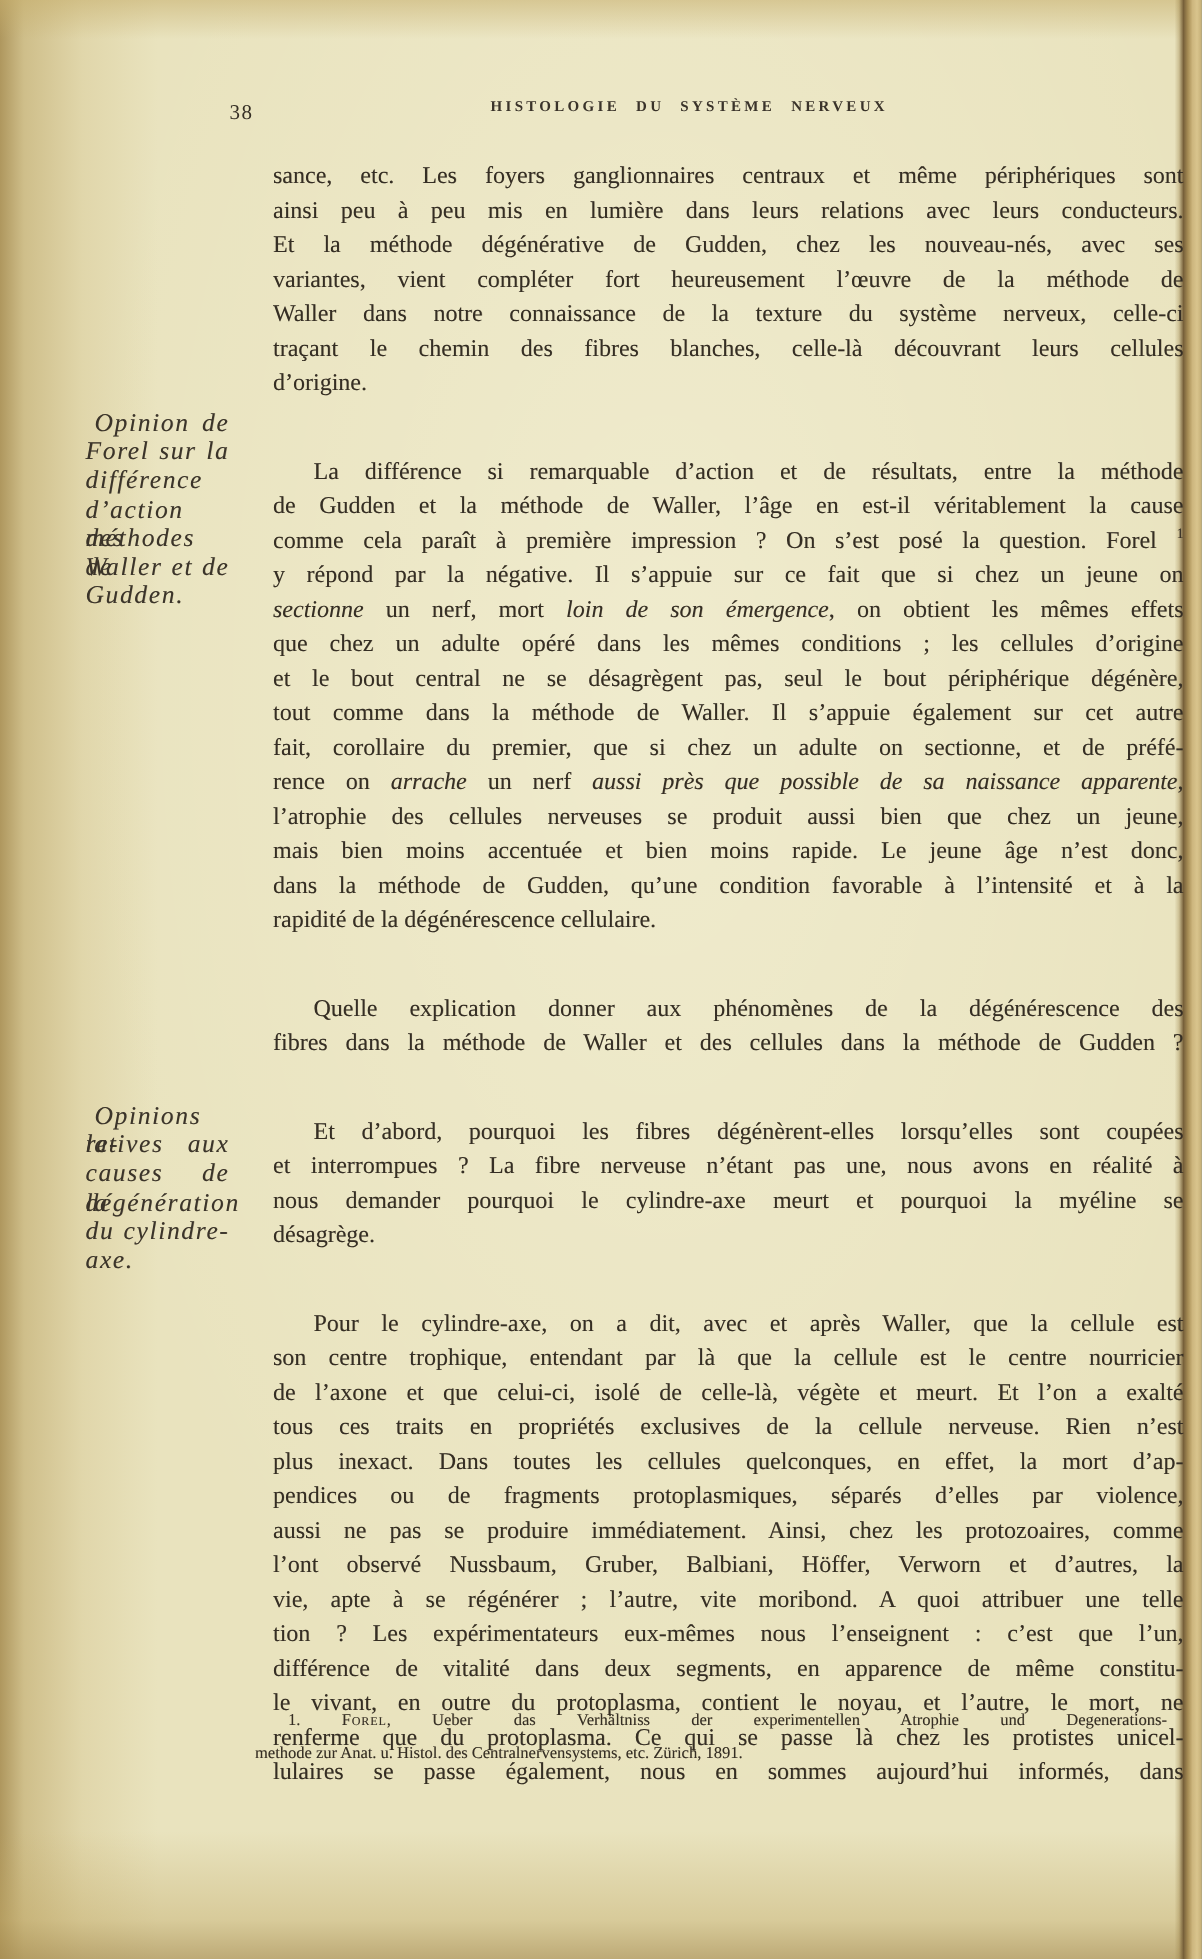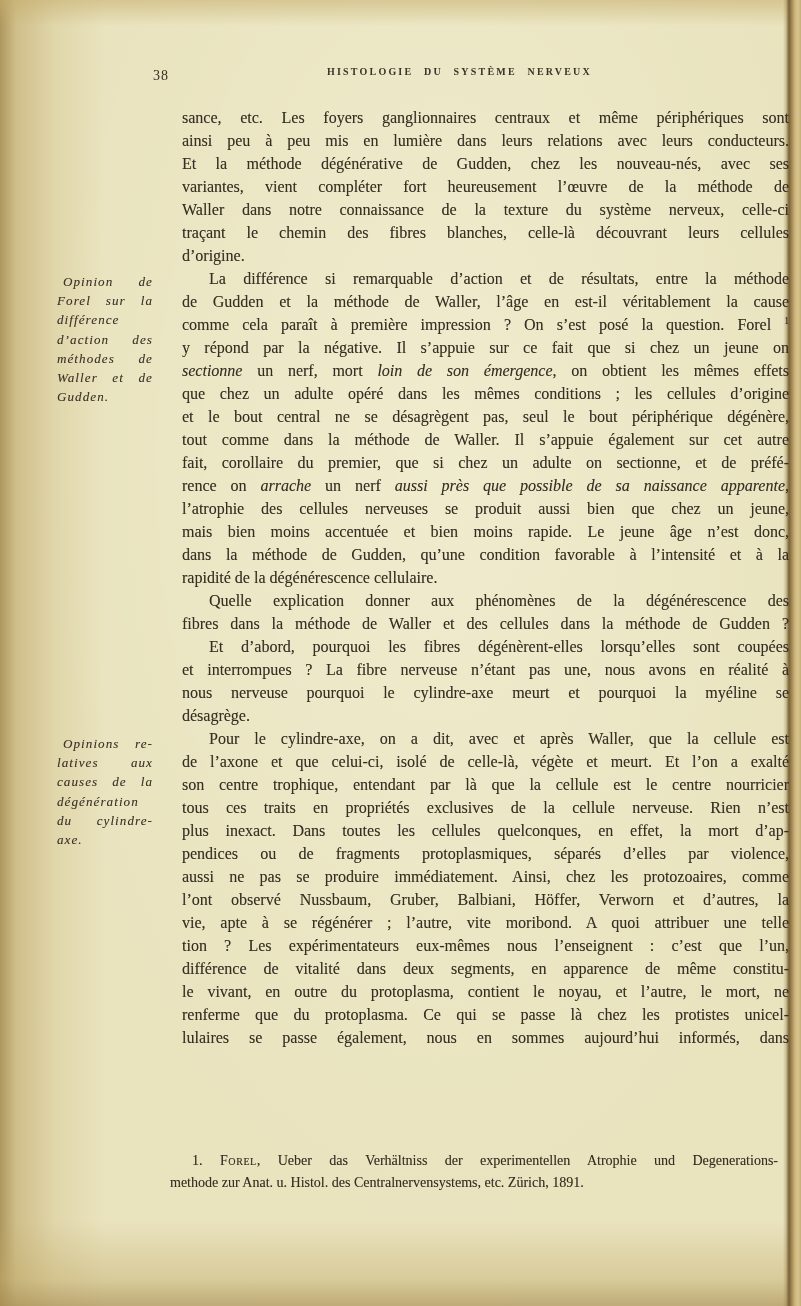--- a/index.html
+++ b/index.html
@@ -45,38 +45,38 @@
     position: absolute; left: 182px; top: 106px; width: 607px;
     font-size: 16px;
   }
   .para { margin: 0; }
   .line {
     height: 23px; line-height: 23px;
     text-align: justify; text-align-last: justify;
     text-shadow: 0.2px 0.2px 0.3px rgba(60,50,30,0.35);
   }
   .line.endleft { text-align-last: left; }
-  .line.ind { text-indent: 27px; }
+  .line.ind { text-indent: 27px; margin-top: 36px; }
   sup { font-size: 9.5px; line-height: 0; vertical-align: super; }
   .sc { font-variant: small-caps; letter-spacing: 0.6px; }
 
   .sidenote {
     position: absolute; left: 57px; width: 96px;
-    font-style: italic; font-size: 13px;
+    font-style: italic; font-size: 17px;
     letter-spacing: 1.1px;
     color: #3b342a;
   }
   .sidenote .line { height: 19.2px; line-height: 19.2px; }
   .sidenote .line.sn-first { text-indent: 6px; }
   #sidenote-0 { top: 272px; }
   #sidenote-1 { top: 734px; }
 
   .footnote {
-    position: absolute; left: 170px; top: 1150px; width: 608px;
-    font-size: 14px;
+    position: absolute; left: 170px; top: 1100px; width: 608px;
+    font-size: 11px;
   }
   .footnote .line { height: 22px; line-height: 22px; }
   .footnote .line.ind { text-indent: 22px; }
 </style>
 </head>
 <body>
 
 <div class="page">
   <div class="edge-right"></div>
 
@@ -129,27 +129,27 @@
         <div class="line"><span>dans la méthode de Gudden, qu’une condition favorable à l’intensité et à la</span></div>
         <div class="line endleft"><span>rapidité de la dégénérescence cellulaire.</span></div>
       </div>
       <div class="para">
         <div class="line ind"><span>Quelle explication donner aux phénomènes de la dégénérescence des</span></div>
         <div class="line"><span>fibres dans la méthode de Waller et des cellules dans la méthode de Gudden ?</span></div>
       </div>
       <div class="para">
         <div class="line ind"><span>Et d’abord, pourquoi les fibres dégénèrent-elles lorsqu’elles sont coupées</span></div>
         <div class="line"><span>et interrompues ? La fibre nerveuse n’étant pas une, nous avons en réalité à</span></div>
-        <div class="line"><span>nous nerveuse pourquoi le cylindre-axe meurt et pourquoi la myéline se</span></div>
+        <div class="line"><span>nous demander pourquoi le cylindre-axe meurt et pourquoi la myéline se</span></div>
         <div class="line endleft"><span>désagrège.</span></div>
       </div>
       <div class="para">
         <div class="line ind"><span>Pour le cylindre-axe, on a dit, avec et après Waller, que la cellule est</span></div>
+        <div class="line"><span>son centre trophique, entendant par là que la cellule est le centre nourricier</span></div>
         <div class="line"><span>de l’axone et que celui-ci, isolé de celle-là, végète et meurt. Et l’on a exalté</span></div>
-        <div class="line"><span>son centre trophique, entendant par là que la cellule est le centre nourricier</span></div>
         <div class="line"><span>tous ces traits en propriétés exclusives de la cellule nerveuse. Rien n’est</span></div>
         <div class="line"><span>plus inexact. Dans toutes les cellules quelconques, en effet, la mort d’ap-</span></div>
         <div class="line"><span>pendices ou de fragments protoplasmiques, séparés d’elles par violence,</span></div>
         <div class="line"><span>aussi ne pas se produire immédiatement. Ainsi, chez les protozoaires, comme</span></div>
         <div class="line"><span>l’ont observé Nussbaum, Gruber, Balbiani, Höffer, Verworn et d’autres, la</span></div>
         <div class="line"><span>vie, apte à se régénérer ; l’autre, vite moribond. A quoi attribuer une telle</span></div>
         <div class="line"><span>tion ? Les expérimentateurs eux-mêmes nous l’enseignent : c’est que l’un,</span></div>
         <div class="line"><span>différence de vitalité dans deux segments, en apparence de même constitu-</span></div>
         <div class="line"><span>le vivant, en outre du protoplasma, contient le noyau, et l’autre, le mort, ne</span></div>
         <div class="line"><span>renferme que du protoplasma. Ce qui se passe là chez les protistes unicel-</span></div>

